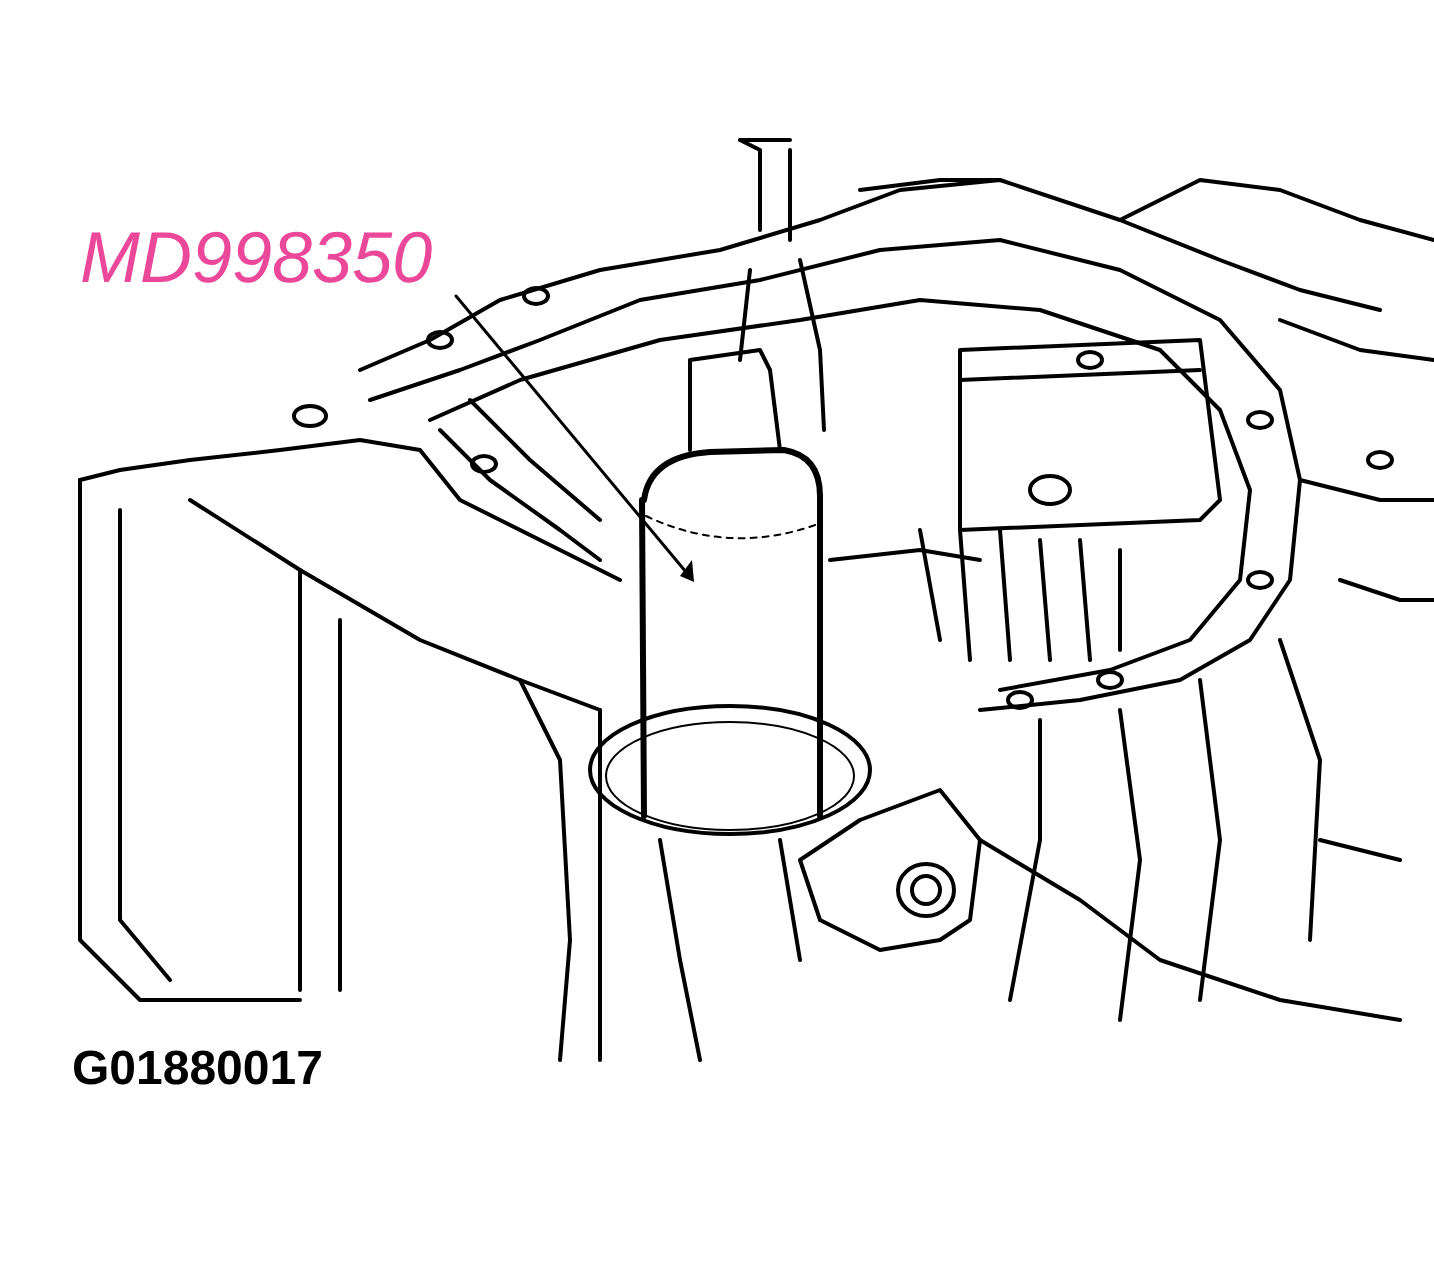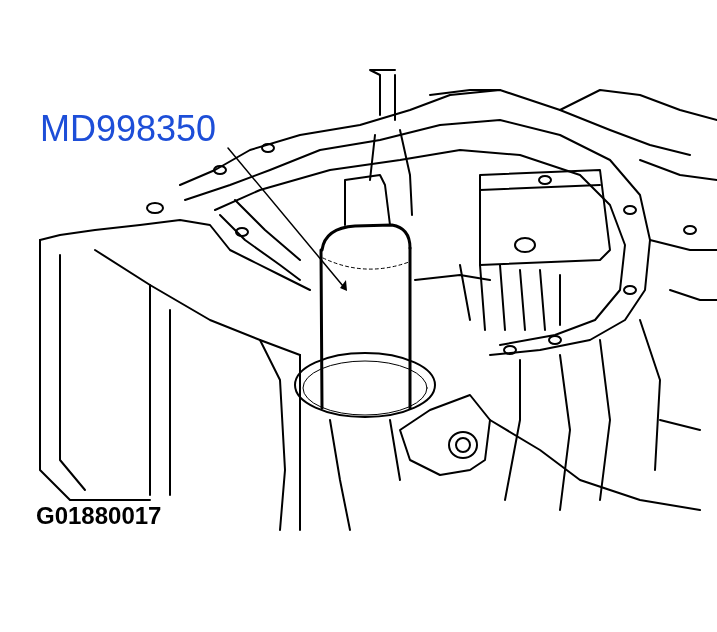--- a/index.html
+++ b/index.html
@@ -1,18 +1,18 @@
 <!DOCTYPE html>
 <html><head>
   <meta charset="utf-8">
   <style>
     html, body { margin:0; padding:0; background:#ffffff; }
     body { width:717px; height:632px; position:relative; overflow:hidden; font-family:"Liberation Sans", sans-serif; }
-    .callout { position:absolute; left:40px; top:108px; font-size:36px; color:#1d4ed8; letter-spacing:0px; }
-    .figid { position:absolute; left:36px; top:502px; font-size:24px; color:#000; font-weight:bold; }
+    .callout { position:absolute; left:40px; top:108px; font-size:36px; color:#ec4899; letter-spacing:0px;font-style:italic; }
+    .figid { position:absolute; left:36px; top:521px; font-size:24px; color:#000; font-weight:bold; }
     svg.drawing { position:absolute; left:0; top:0; }
   </style>
 </head>
 <body>
 
 <div class="callout">MD998350</div>
 <div class="figid">G01880017</div>
 
 <svg class="drawing" width="717" height="632" viewBox="0 0 717 632" fill="none" stroke="#000" stroke-linecap="round" stroke-linejoin="round">
 

